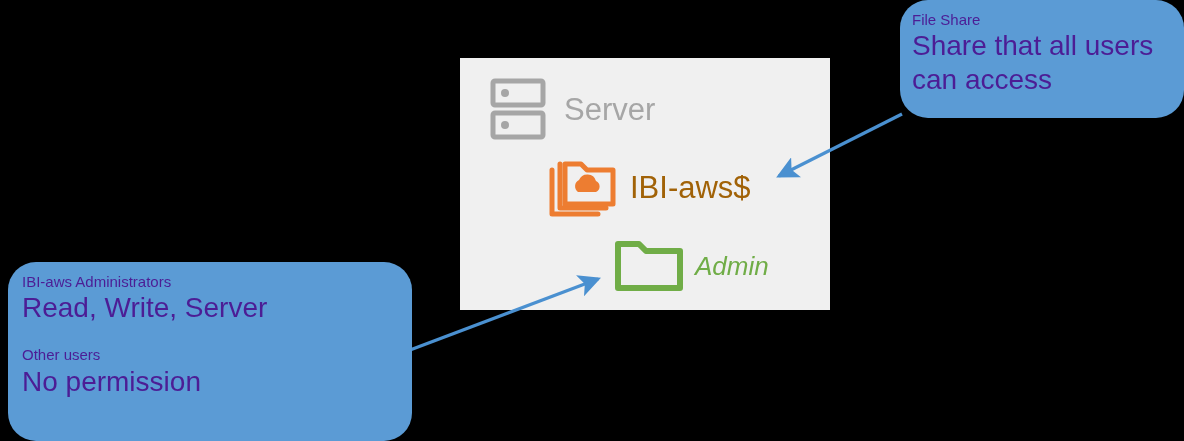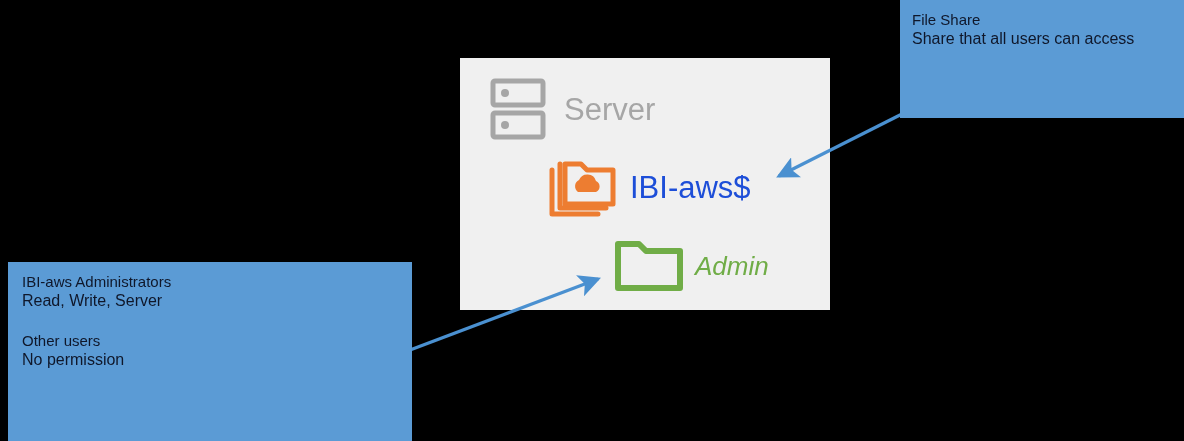--- a/index.html
+++ b/index.html
@@ -49,21 +49,21 @@
   #share-node {
     position: absolute;
     left: 88px;
     top: 98px;
     display: flex;
     align-items: center;
   }
   #share-icon { width: 74px; height: 62px; display: block; }
   #share-label {
     font-size: 31px;
-    color: #1d4ed8;
+    color: #a16207;
     margin-left: 8px;
     line-height: 1;
     white-space: nowrap;
   }
 
   
   #admin-node {
     position: absolute;
     left: 153px;
     top: 180px;
@@ -77,22 +77,23 @@
     margin-left: 10px;
     line-height: 1;
     white-space: nowrap;
     font-style: italic;
   }
 
   
   .callout {
     position: absolute;
     background: #5B9BD5;
-    color: #0f172a;
+    color: #4c1d95;
     box-sizing: border-box;
+    border-radius: 28px;
   }
   #callout-right {
     left: 900px;
     top: 0px;
     width: 284px;
     height: 118px;
     padding: 10px 12px 0 12px;
   }
   #callout-left {
     left: 8px;
@@ -100,21 +101,21 @@
     width: 404px;
     height: 179px;
     padding: 10px 28px 0 14px;
   }
   .callout-small {
     font-size: 15px;
     line-height: 1.28;
     white-space: nowrap;
   }
   .callout-large {
-    font-size: 16px;
+    font-size: 28px;
     line-height: 1.22;
   }
   .callout-gap { height: 20px; }
 
   
   #arrows {
     position: absolute;
     left: 0;
     top: 0;
     width: 1184px;

